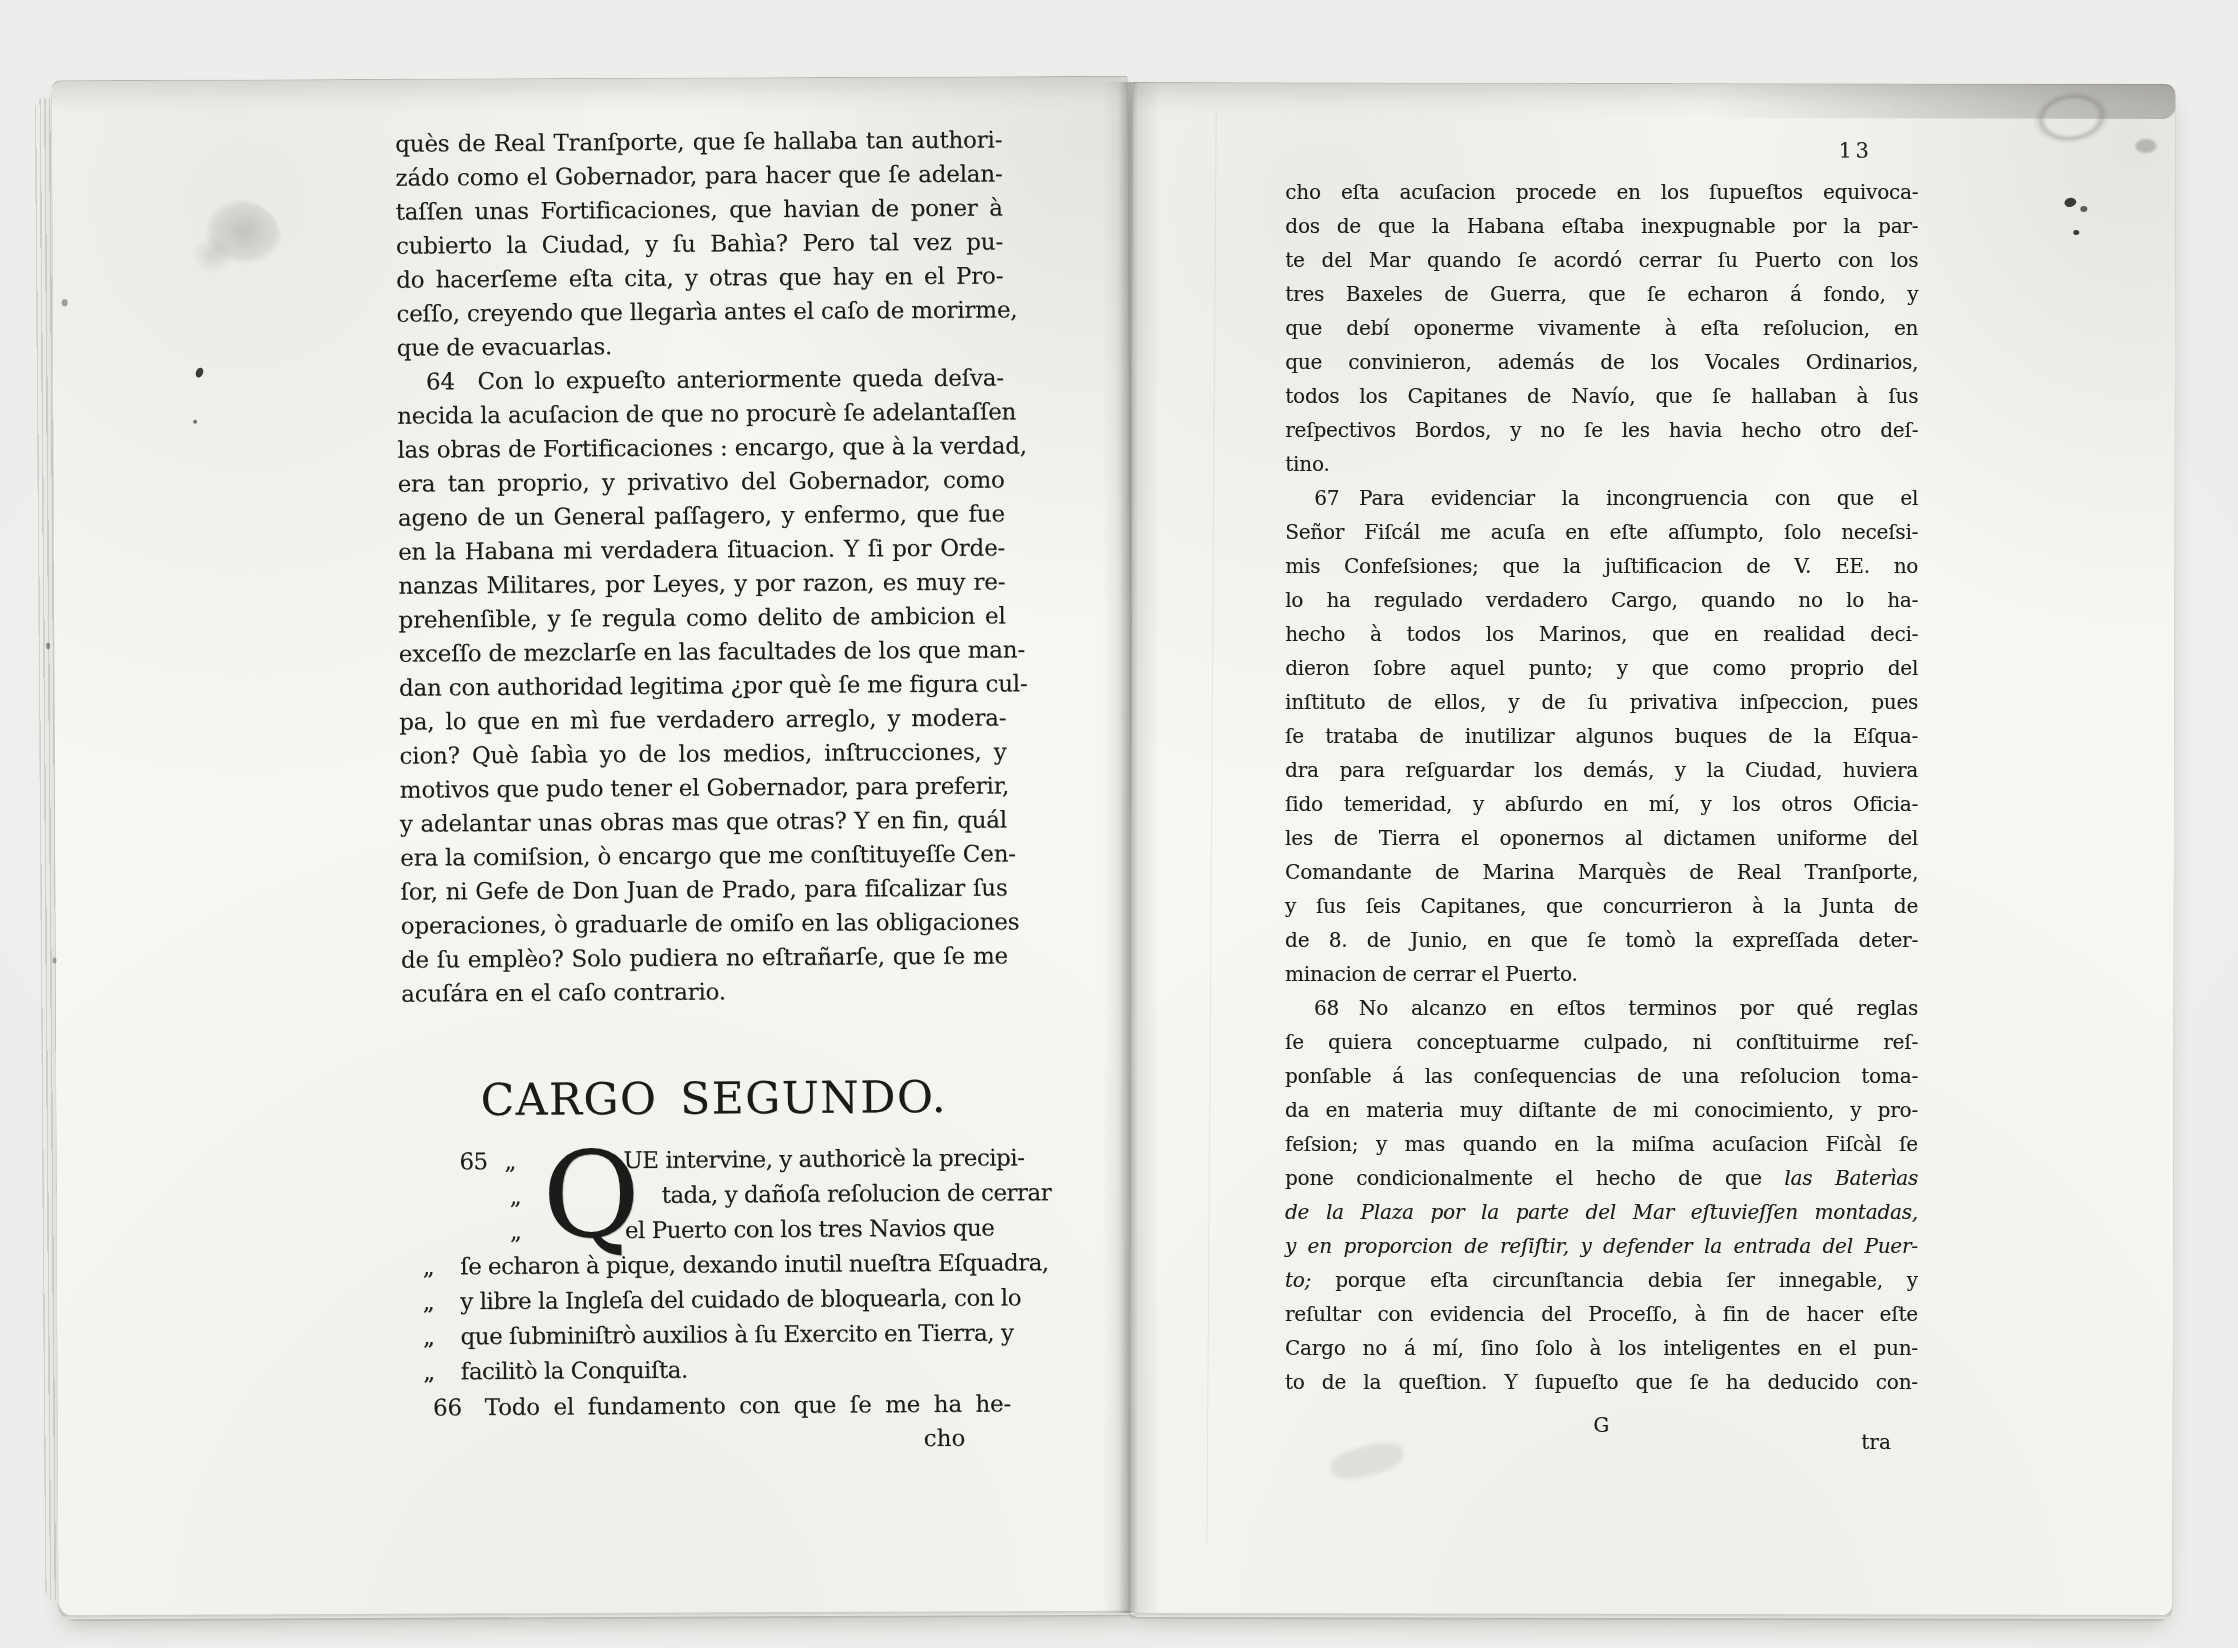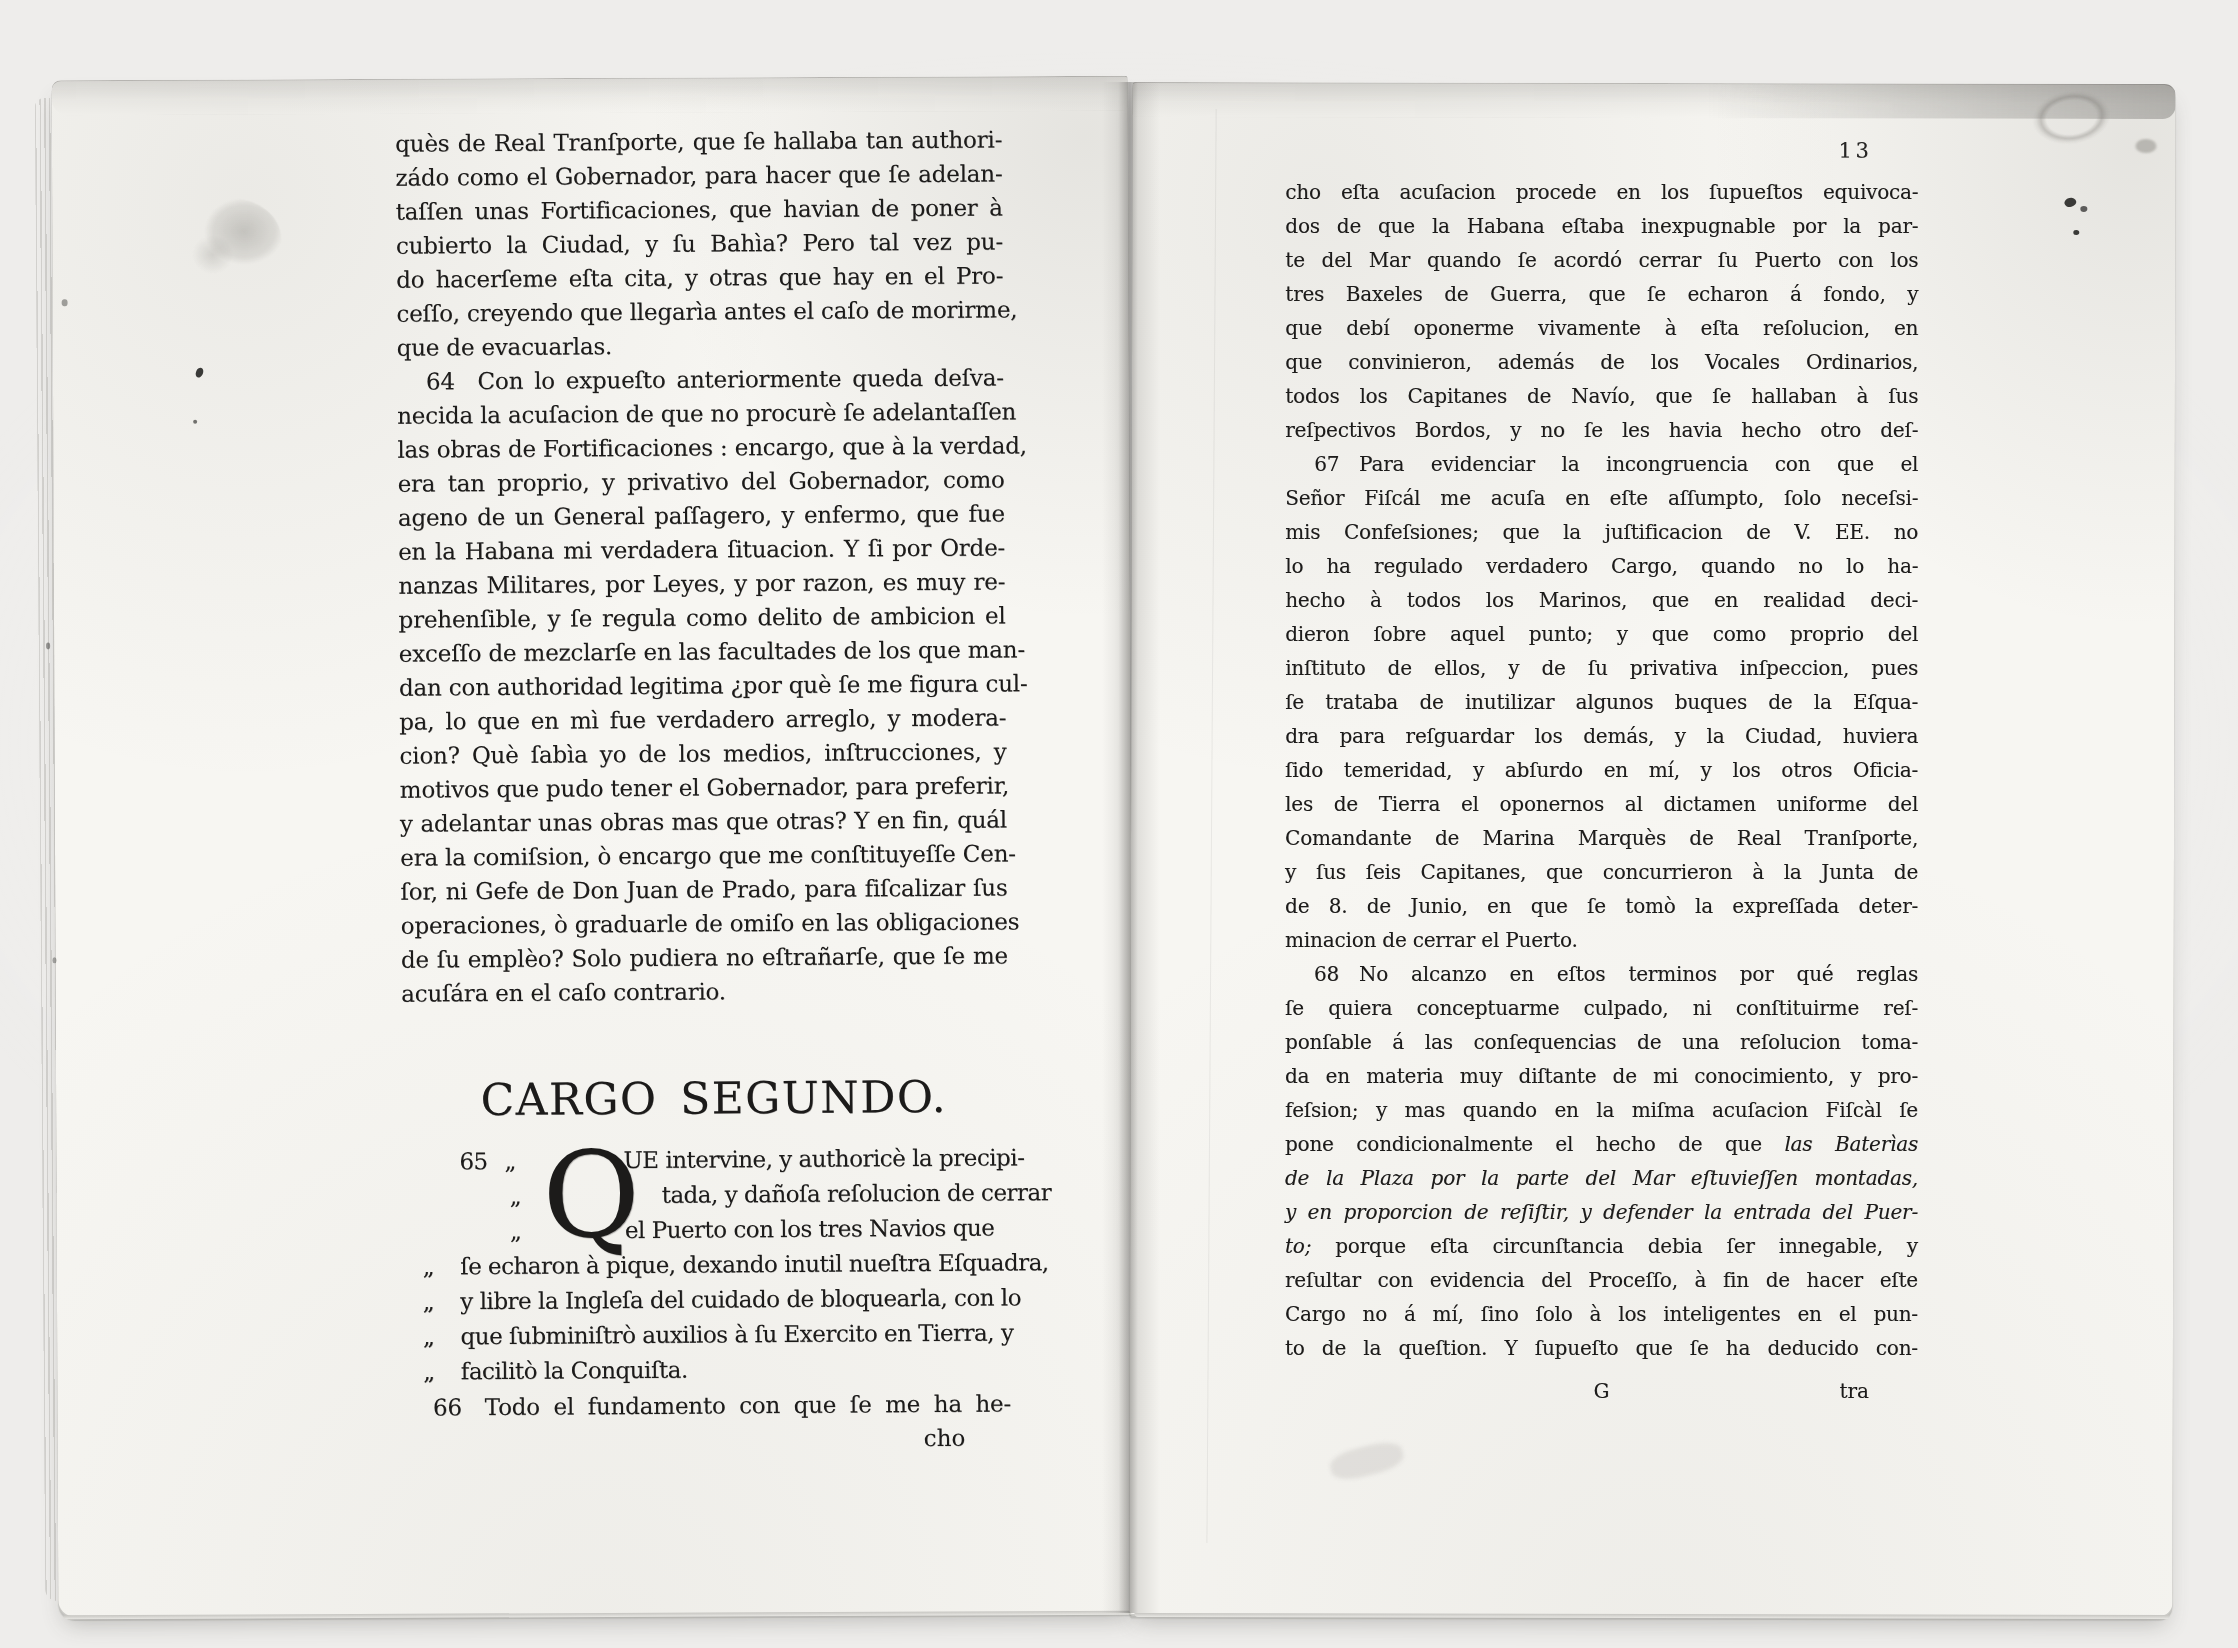--- a/index.html
+++ b/index.html
@@ -109,21 +109,21 @@
   .qb{position:relative;height:35px;line-height:35px;padding-left:57px;
     text-align:justify;text-align-last:justify;letter-spacing:-0.5px;white-space:nowrap;}
   .qb.nj{text-align-last:left;}
   .pre{position:absolute;top:0;}
   .p66{margin-top:0.9px;}
   .cwline{height:34px;line-height:34px;text-align:right;padding-right:46px;}
   .pagenum{position:absolute;left:706px;top:55px;z-index:3;font-size:21px;
     letter-spacing:3.7px;color:#262524;text-shadow:0.3px 0.4px 0.6px rgba(40,38,36,.35);}
   .sigline{position:relative;height:35px;line-height:35px;margin-top:9.3px;}
   .sig{position:absolute;left:0;width:100%;text-align:center;}
-  .cw-r{position:absolute;right:49px;}
+  .cw-r{position:absolute;right:27px;margin-top:17px;}
 </style>
 </head>
 <body>
 
 <div class="scene">
 
   <div class="stack-left"></div>
 
   <div class="page page-left">
     <div class="stain blob-tl"></div>
@@ -190,20 +190,21 @@
     <div class="pagenum">13</div>
     <div class="col col-right" id="colR">
         <div class="line"><span>cho eſta acuſacion procede en los ſupueſtos equivoca-</span></div>
         <div class="line"><span>dos de que la Habana eſtaba inexpugnable por la par-</span></div>
         <div class="line"><span>te del Mar quando ſe acordó cerrar ſu Puerto con los</span></div>
         <div class="line"><span>tres Baxeles de Guerra, que ſe echaron á fondo, y</span></div>
         <div class="line"><span>que debí oponerme vivamente à eſta reſolucion, en</span></div>
         <div class="line"><span>que convinieron, además de los Vocales Ordinarios,</span></div>
         <div class="line"><span>todos los Capitanes de Navío, que ſe hallaban à ſus</span></div>
         <div class="line"><span>reſpectivos Bordos, y no ſe les havia hecho otro deſ-</span></div>
+        <div class="line nj"><span>tino.</span></div>
         <div class="line first"><span>67 Para evidenciar la incongruencia con que el</span></div>
         <div class="line"><span>Señor Fiſcál me acuſa en eſte aſſumpto, ſolo neceſsi-</span></div>
         <div class="line"><span>mis Confeſsiones; que la juſtificacion de V. EE. no</span></div>
         <div class="line"><span>lo ha regulado verdadero Cargo, quando no lo ha-</span></div>
         <div class="line"><span>hecho à todos los Marinos, que en realidad deci-</span></div>
         <div class="line"><span>dieron ſobre aquel punto; y que como proprio del</span></div>
         <div class="line"><span>inſtituto de ellos, y de ſu privativa inſpeccion, pues</span></div>
         <div class="line"><span>ſe trataba de inutilizar algunos buques de la Eſqua-</span></div>
         <div class="line"><span>dra para reſguardar los demás, y la Ciudad, huviera</span></div>
         <div class="line"><span>ſido temeridad, y abſurdo en mí, y los otros Oficia-</span></div>

